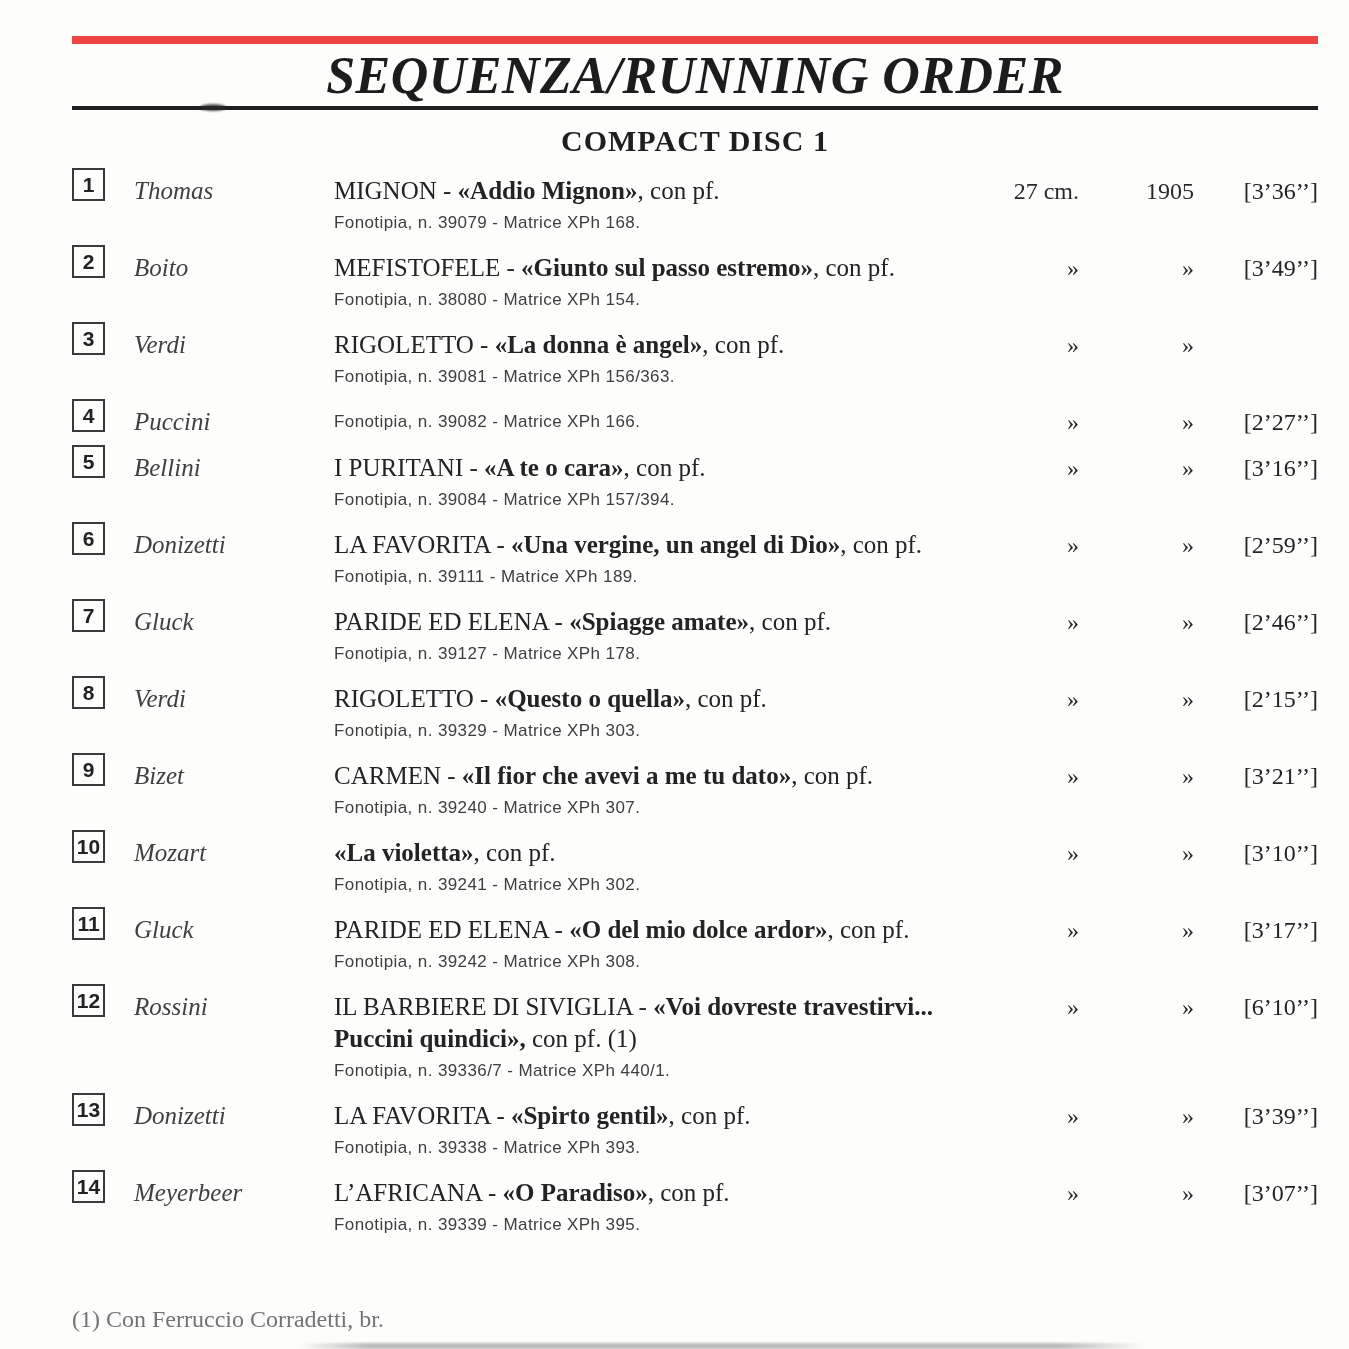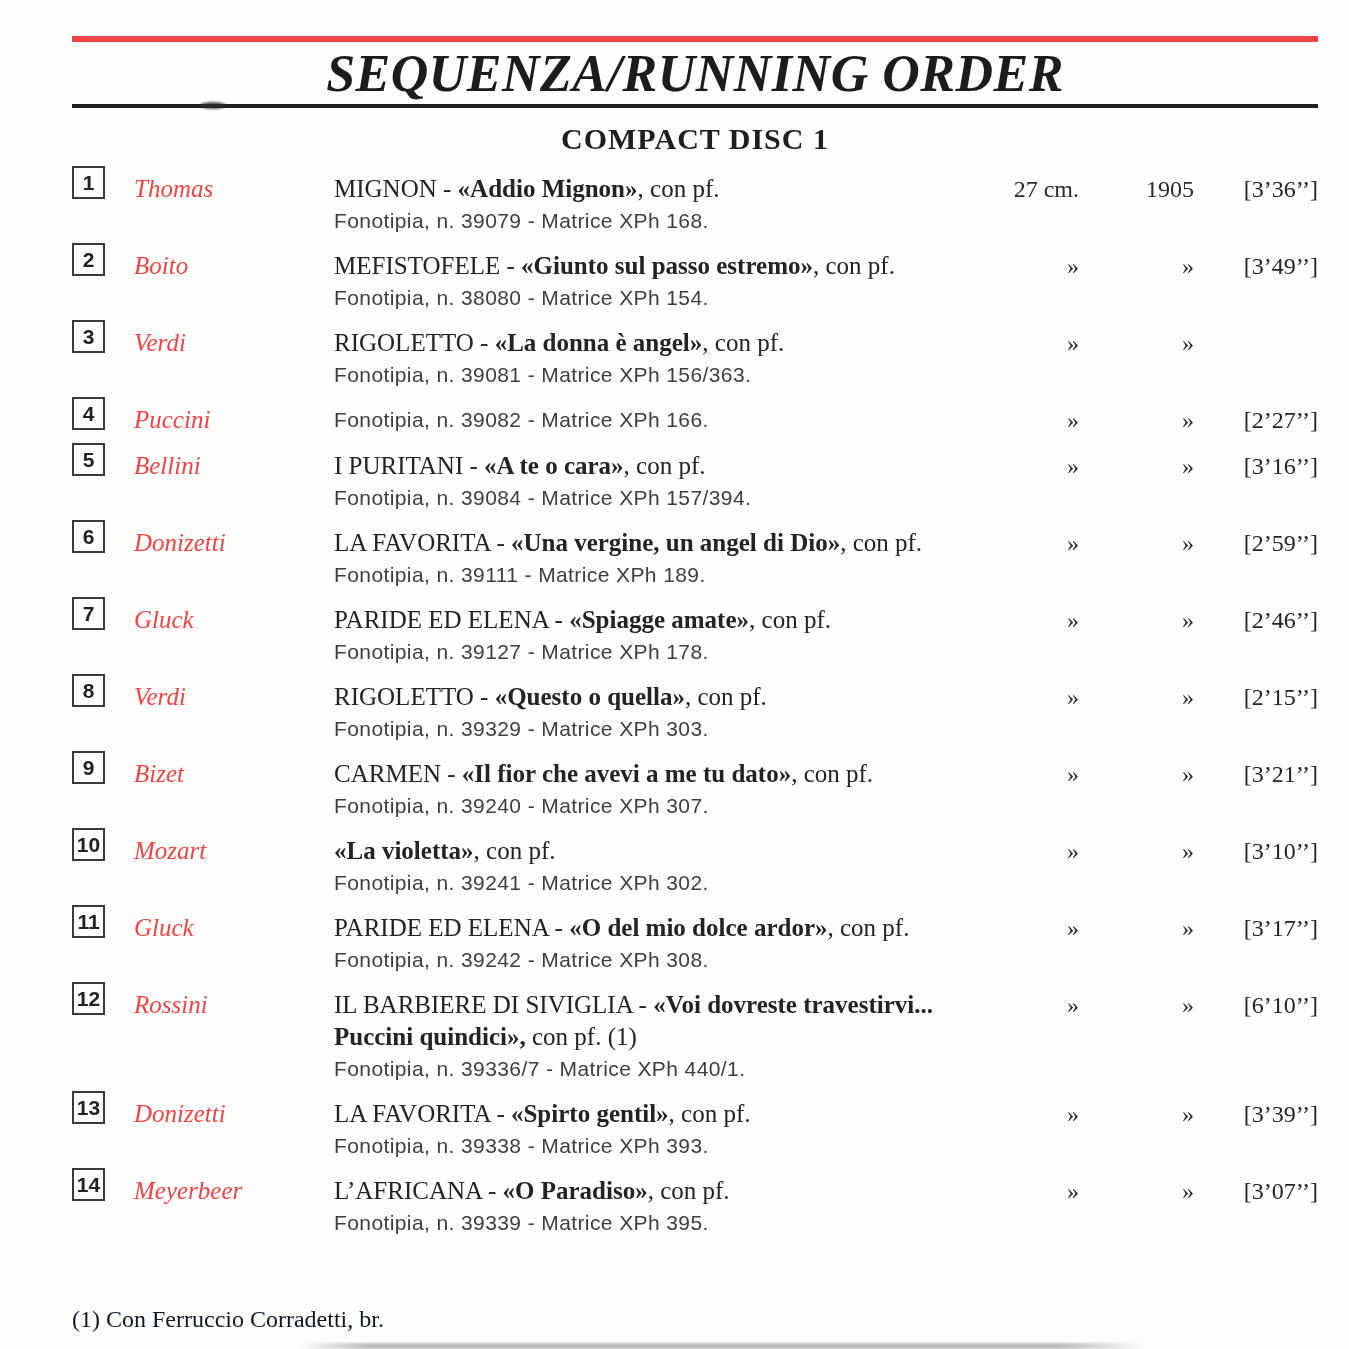--- a/index.html
+++ b/index.html
@@ -12,21 +12,21 @@
     color:#222;
     overflow:hidden;
   }
   .content {
     position:absolute;
     left:72px; top:36px;
     width:1246px;
   }
   
   .rule-block {
-    border-top:6px solid #ef4444;
+    border-top:8px solid #ef4444;
     border-bottom:4px solid #1f1f1f;
     padding:5px 0 3px 0;
     position:relative;
   }
   .main-title {
     margin:0;
     text-align:center;
     font-family:"Liberation Serif", serif;
     font-style:italic;
     font-weight:bold;
@@ -73,33 +73,33 @@
     font-size:21px;
     color:#222;
     position:relative;
     top:-7px;
     box-sizing:border-box;
   }
   .composer {
     font-style:italic;
     font-size:25px;
     line-height:32px;
-    color:#ef4444;
+    color:#404040;
   }
   .titlecell { }
   .tline {
     font-size:25px;
     line-height:32px;
     color:#232323;
     white-space:nowrap;
   }
   .tline .b { font-weight:bold; }
   .catalog {
     font-family:"Liberation Sans", sans-serif;
-    font-size:21px;
+    font-size:17px;
     line-height:32px;
     color:#3e3e3e;
     letter-spacing:0.4px;
     white-space:nowrap;
   }
   .sizecell, .yearcell {
     text-align:right;
     font-size:24px;
     line-height:32px;
     color:#2a2a2a;
@@ -110,21 +110,21 @@
     font-size:24px;
     line-height:32px;
     color:#242424;
     white-space:nowrap;
   }
   
   .footnote {
     position:absolute;
     left:72px; top:1306px;
     font-size:24px;
-    color:#0f172a;
+    color:#737373;
   }
   .page-edge-shadow {
     position:absolute;
     left:300px; top:1343px;
     width:845px; height:6px;
     background:linear-gradient(to right, rgba(120,120,120,0) 0%, rgba(110,110,110,0.45) 8%, rgba(110,110,110,0.45) 90%, rgba(120,120,120,0) 100%);
     filter:blur(1px);
   }
 </style>
 </head>

